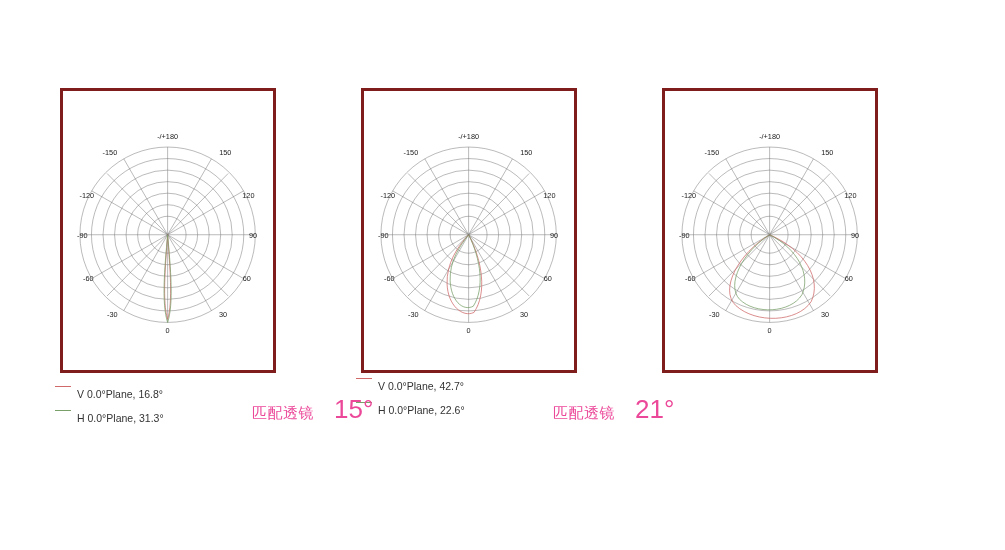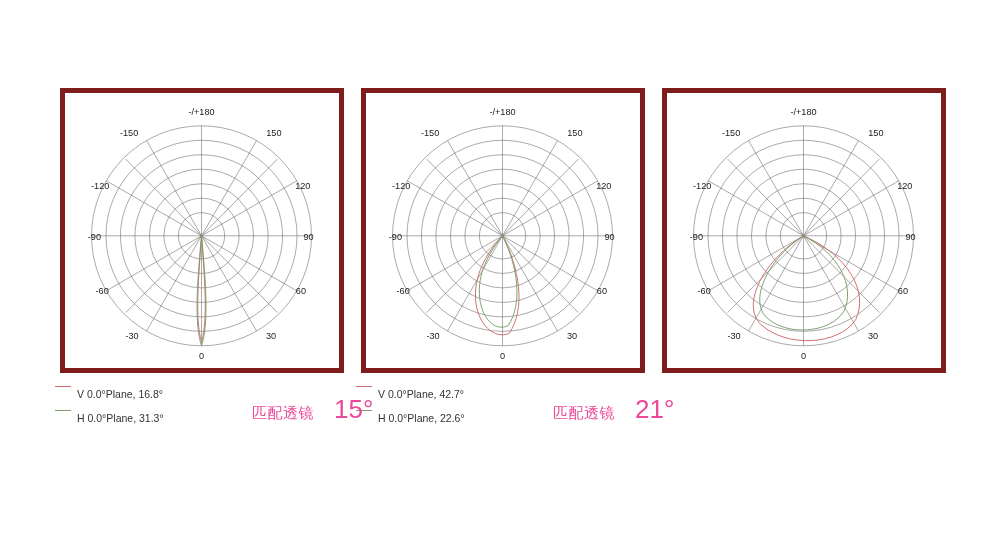--- a/index.html
+++ b/index.html
@@ -9,22 +9,22 @@
     color:#222;
     position:relative;
     overflow:hidden;
   }
   .panels{
     position:absolute;left:0;top:0;width:1005px;height:550px;
   }
   .panel{
     position:absolute;
     top:88px;
-    width:284px;height:285px;
-    border:5px solid #7f1d1d;
+    width:216px;height:285px;
+    border:3px solid #7f1d1d;
     background:#fff;
     box-sizing:border-box;
   }
   .panel.p0{left:60px;}
   .panel.p1{left:361px;}
   .panel.p2{left:662px;}
 
   .polar{position:absolute;left:0;top:0;width:100%;height:100%;}
 
   .legend{
@@ -35,21 +35,21 @@
   }
   .legend .row{display:flex;align-items:flex-start;white-space:nowrap;margin-bottom:8px;}
   .legend .swatch{
     display:inline-block;width:16px;height:0;border-top:1px solid #000;
     margin-right:6px;flex:0 0 auto;
   }
   .legend .sw-v{border-top-color:#d06a6a;}
   .legend .sw-h{border-top-color:#7aa06a;}
 
   .lg0{left:55px;top:386px;}
-  .lg1{left:356px;top:386px;}
+  .lg1{left:356px;top:378px;}
   .lg2{left:657px;top:386px;}
 
   .caption{
     position:absolute;
     display:flex;align-items:baseline;
     color:#ec4899;
     white-space:nowrap;
   }
   .caption .cn{font-size:15px;letter-spacing:.5px;}
   .caption .deg{font-size:26px;margin-left:20px;}

